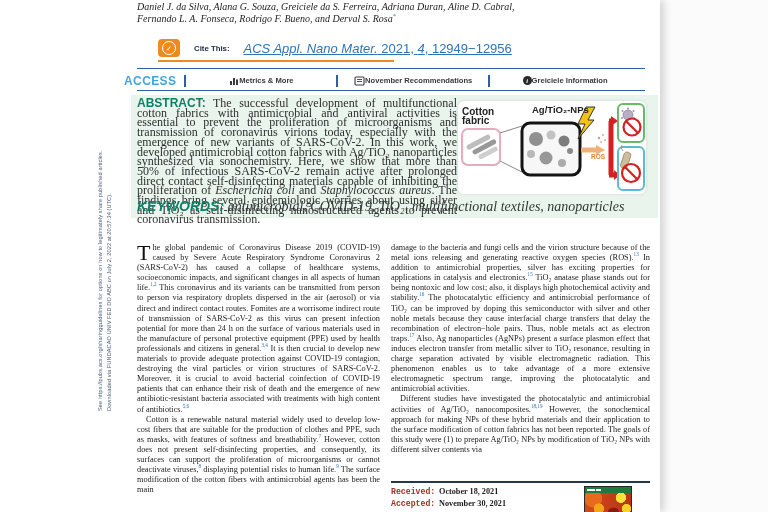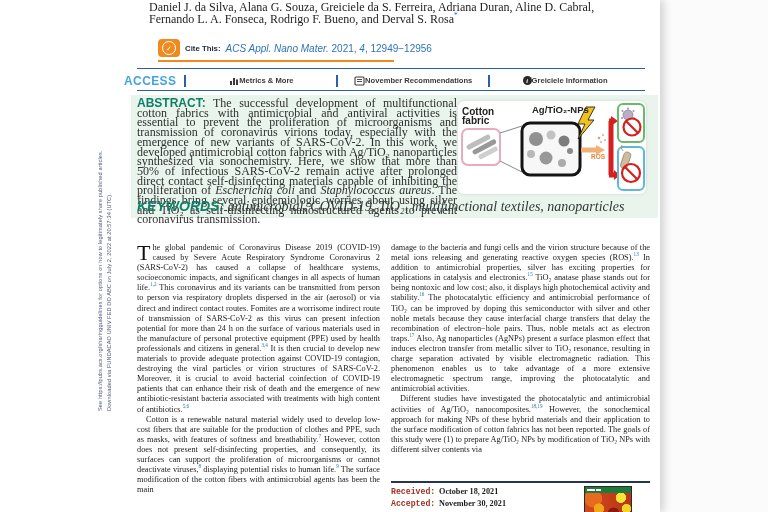--- a/index.html
+++ b/index.html
@@ -1,31 +1,31 @@
 <!DOCTYPE html>
 <html><head>
 <meta charset="utf-8">
 <style>
   html,body{margin:0;padding:0;}
   body{width:768px;height:512px;overflow:hidden;background:#fbfbfb;font-family:"Liberation Serif",serif;}
   .page{position:absolute;left:0;top:0;width:660px;height:512px;background:#fff;box-shadow:4px 0 8px rgba(0,0,0,.16);}
   
   .margin-note-line{position:absolute;writing-mode:vertical-rl;transform:rotate(180deg);font-family:"Liberation Sans",sans-serif;font-size:5.6px;letter-spacing:.1px;color:#4a5a7c;white-space:nowrap;}
   
-  .authors{position:absolute;left:149px;top:1px;width:505px;font-size:12px;line-height:12px;color:#1d1d1d;}
+  .authors{position:absolute;left:137px;top:1px;width:505px;font-size:10px;line-height:12px;color:#1d1d1d;font-style:italic;}
   sup{font-size:.62em;color:#2e74b5;line-height:0;vertical-align:super;}
   
-  .cite-section{position:absolute;left:158px;top:36px;width:236px;height:24px;border-bottom:2.5px solid #ef8a1f;display:flex;align-items:center;gap:5px;}
+  .cite-section{position:absolute;left:158px;top:36px;width:236px;height:24px;border-bottom:2.5px solid #ef8a1f;display:flex;align-items:center;gap:14px;}
   .read-section{position:absolute;left:402px;top:36px;width:160px;height:24px;border-bottom:2.5px solid #2160a5;display:flex;align-items:center;gap:5px;}
   .badge{width:22px;height:18px;border-radius:4px;display:flex;align-items:center;justify-content:center;flex:0 0 auto;}
   .badge.orange{background:#ef8a1f;}
   .badge.blue{background:#2160a5;}
   .badge .ring{width:12px;height:12px;border-radius:50%;border:1.6px solid #fff;display:flex;align-items:center;justify-content:center;color:#fff;font-size:7px;font-family:"Liberation Sans",sans-serif;line-height:1;}
   .cite-label{font-family:"Liberation Sans",sans-serif;font-weight:bold;font-size:7.8px;color:#1a2740;white-space:nowrap;}
-  .cite-ref{font-family:"Liberation Sans",sans-serif;font-size:10px;color:#2e74b5;white-space:nowrap;}
+  .cite-ref{font-family:"Liberation Sans",sans-serif;font-size:13px;color:#2e74b5;white-space:nowrap;text-decoration:underline;}
   .read-label{font-family:"Liberation Sans",sans-serif;font-weight:bold;font-size:8.4px;color:#2160a5;}
   
   .rule{position:absolute;left:137px;width:508px;height:0;border-top:1.6px solid #2b5fa7;}
   .access-row{position:absolute;left:124px;top:71px;width:508px;height:19px;display:flex;align-items:center;font-family:"Liberation Sans",sans-serif;}
   .access-word{font-weight:bold;font-size:12px;letter-spacing:.4px;color:#45a5db;}
   .vdiv{width:2px;height:12px;background:#2b5fa7;margin:0 8px;flex:0 0 auto;}
   .access-item{flex:1;display:flex;align-items:center;justify-content:center;gap:0;font-size:7.6px;font-weight:bold;color:#3a3a3a;white-space:nowrap;}
   .icon-svg{display:block;}
   .info-dot{width:9px;height:9px;border-radius:50%;background:#2a2a2a;color:#fff;font-size:6.5px;display:flex;align-items:center;justify-content:center;font-family:"Liberation Serif",serif;font-style:italic;}
   

